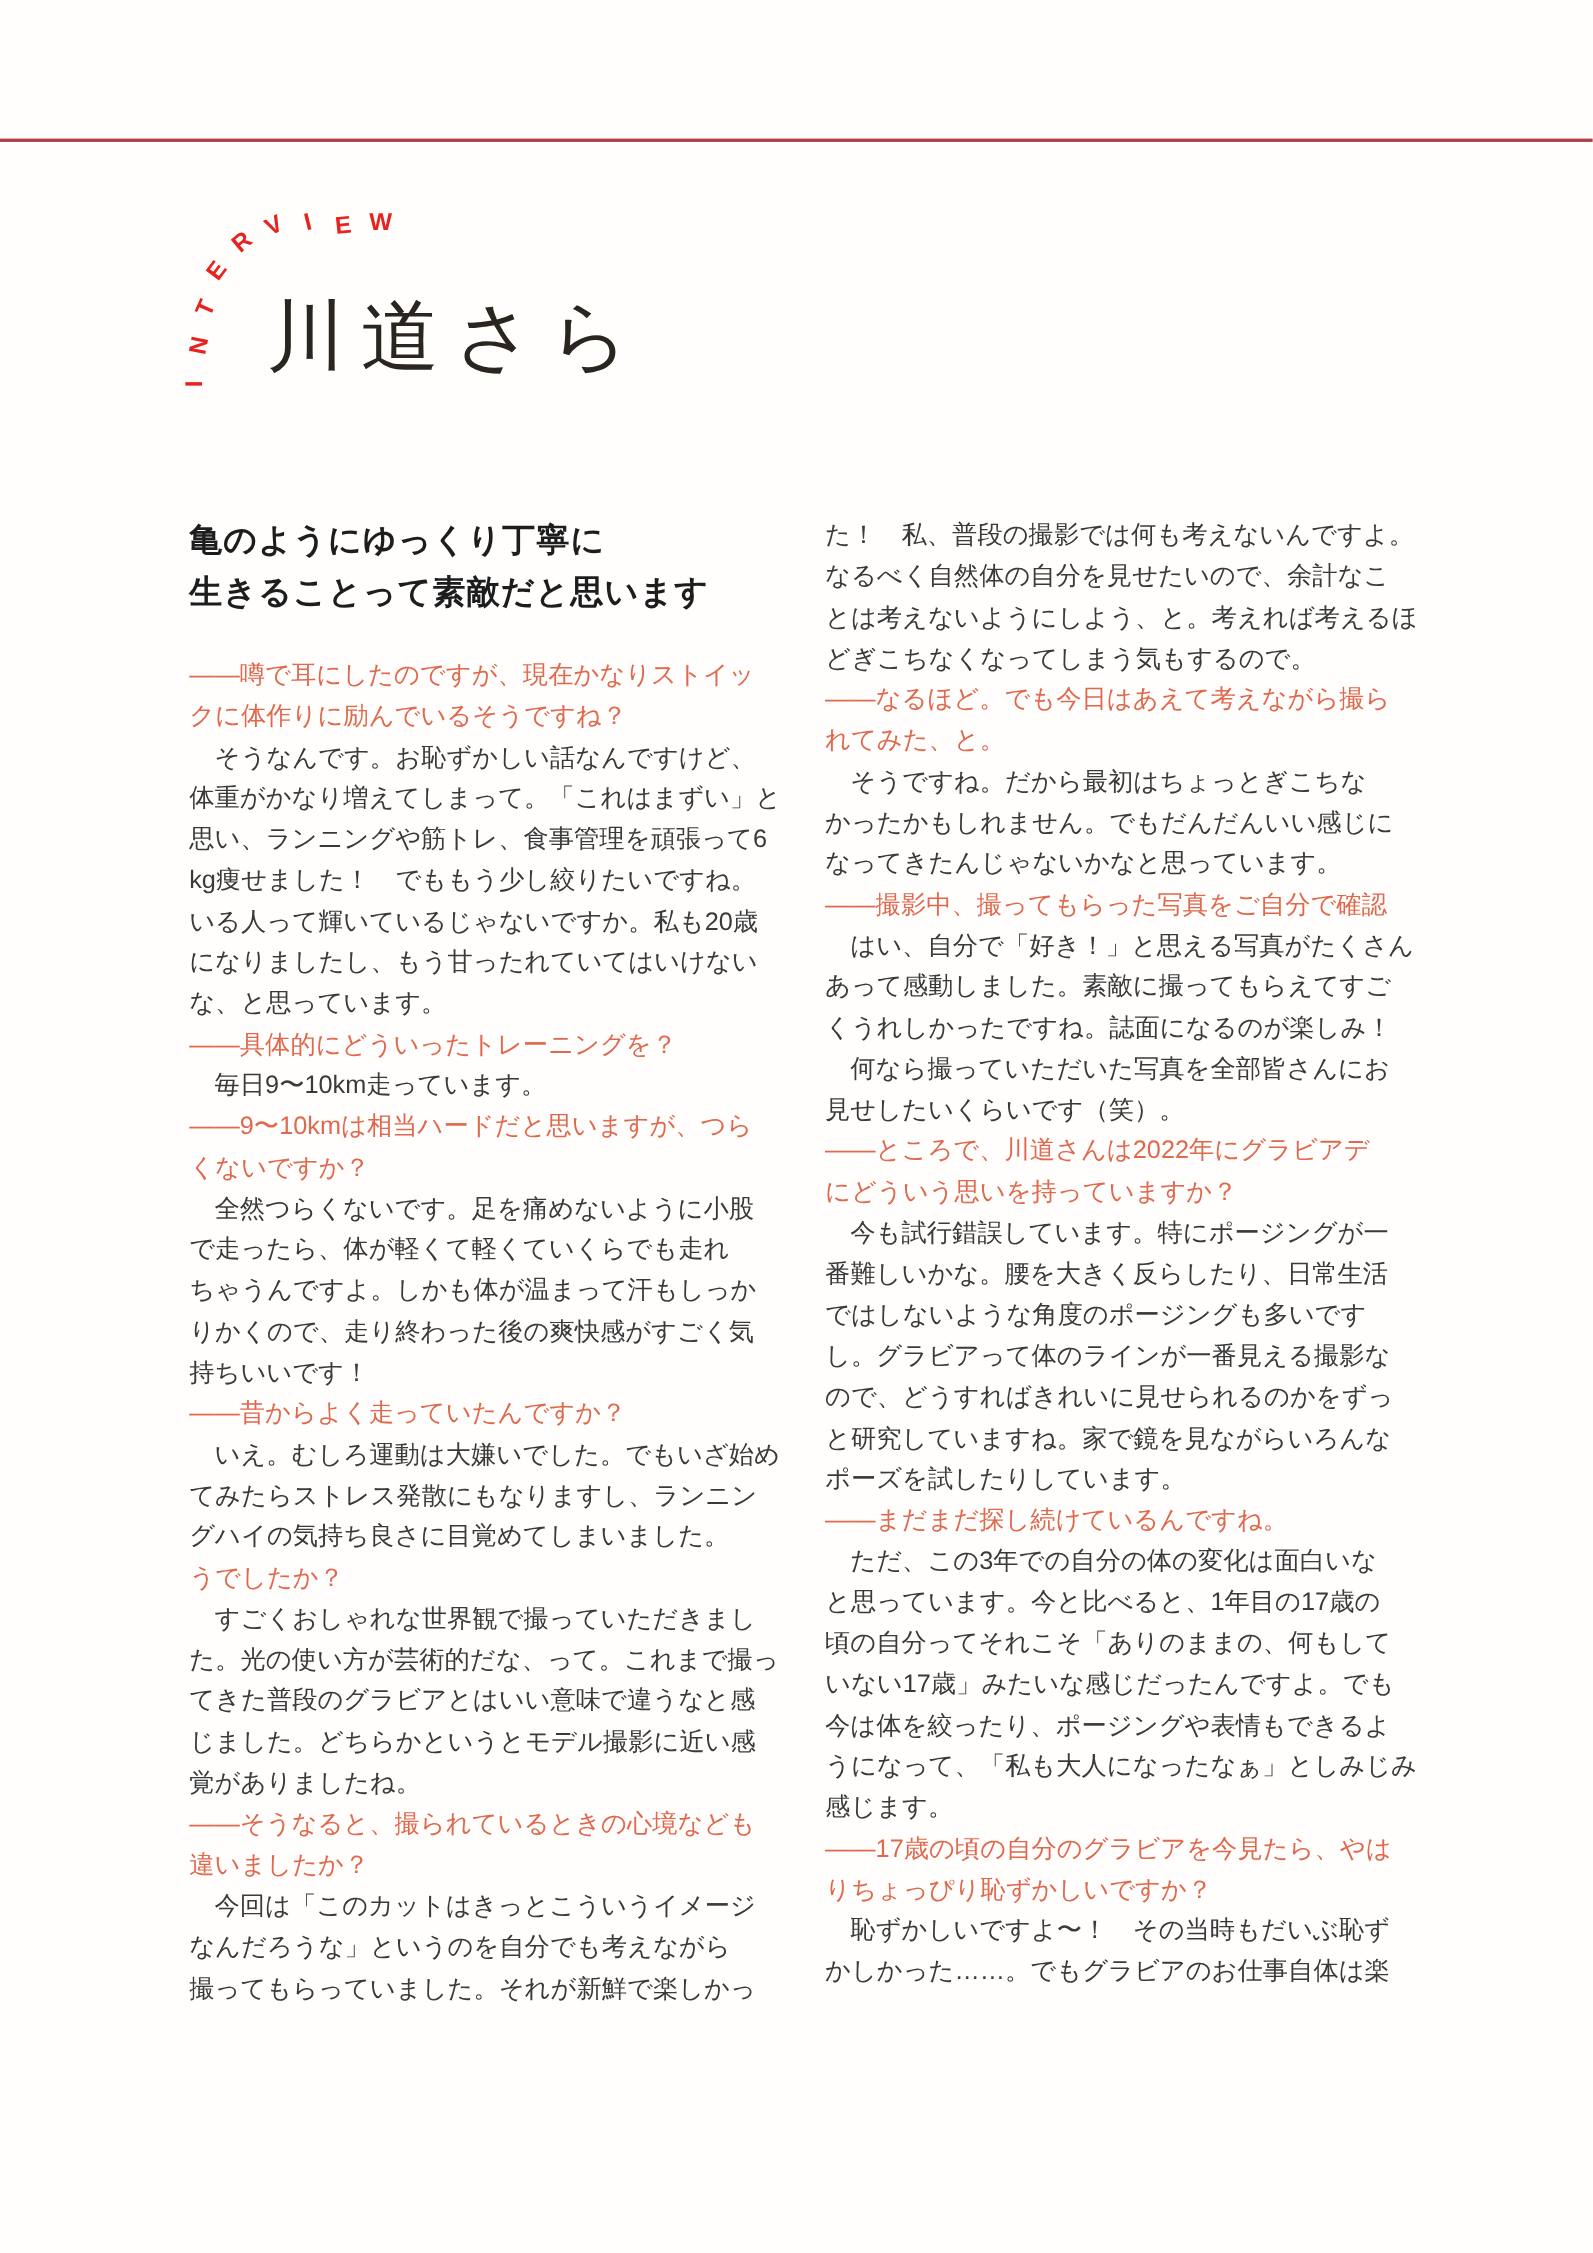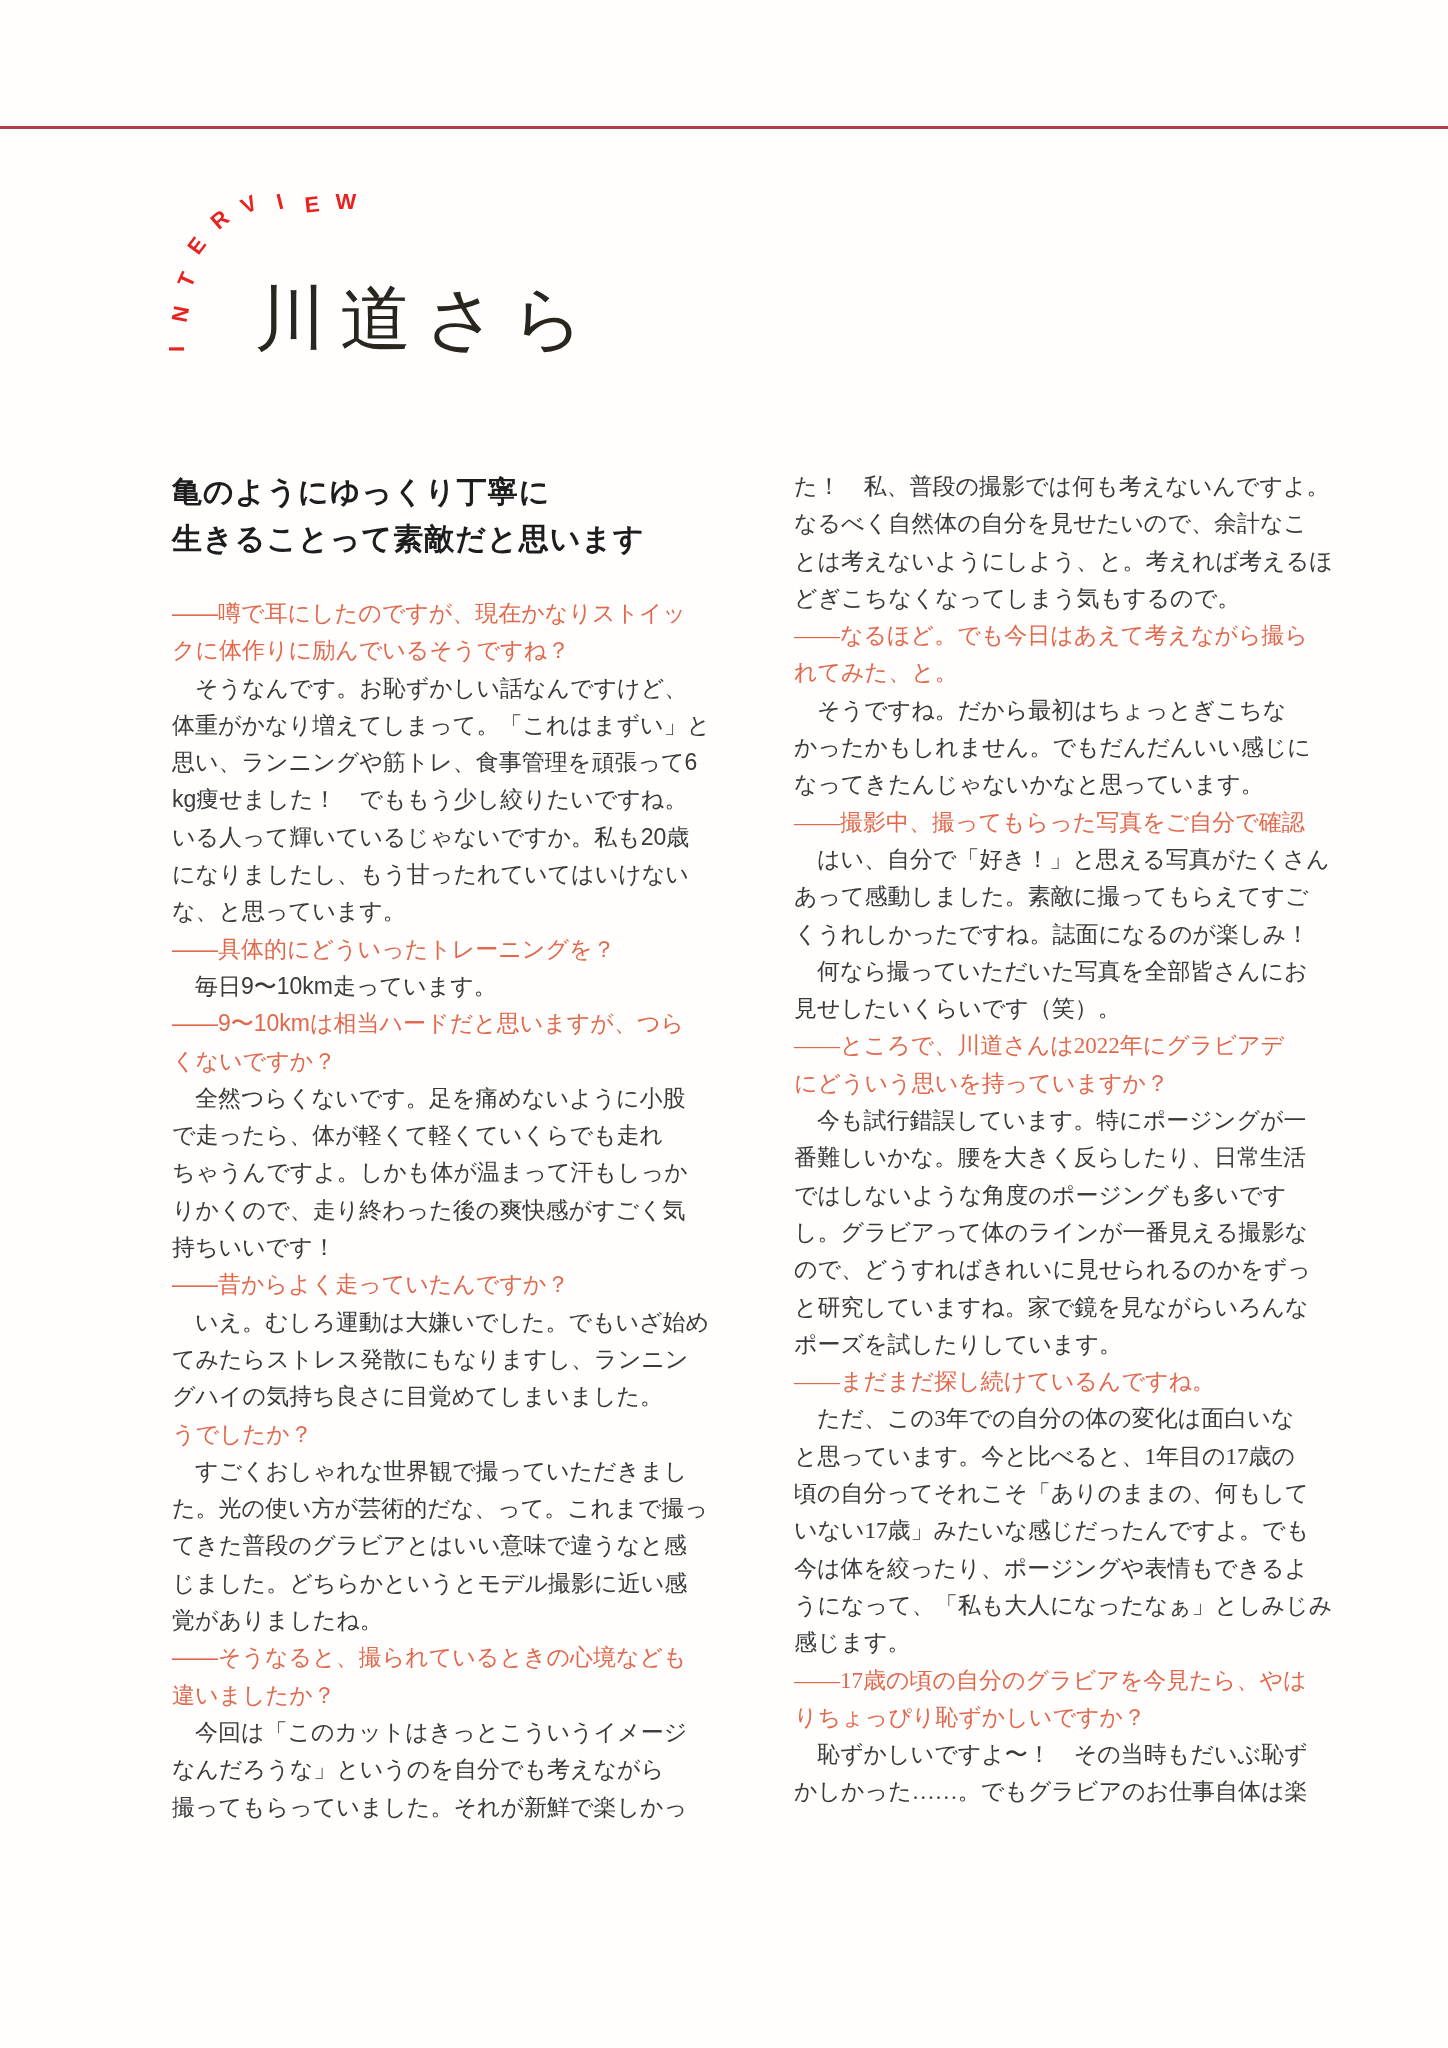--- a/index.html
+++ b/index.html
@@ -26,27 +26,27 @@
     background:var(--rule-color);
   }
   .kicker-letter{
     position:absolute;
     font-size:22px;font-weight:bold;letter-spacing:0;
     color:var(--kicker-color);
     transform:translate(-50%,-50%) rotate(var(--r));
     font-family:"Liberation Sans","DejaVu Sans",sans-serif;
   }
   .title{
-    position:absolute;left:243px;top:266px;margin:12px;
+    position:absolute;left:243px;top:266px;margin:0;
     font-size:71px;font-weight:500;letter-spacing:14px;line-height:1.15;
     color:var(--title-color);white-space:nowrap;
   }
   .col{position:absolute;top:468px;width:492px;}
   .col-left{left:172px;}
-  .col-right{left:794px;font-family:Liberation Serif, serif;}
+  .col-right{left:750px;}
   .headline{
     margin:0 0 33px 0;
     font-size:30px;font-weight:bold;line-height:47px;letter-spacing:1px;
     color:var(--headline-color);white-space:nowrap;
   }
   .headline .hl{display:block;}
   .bline{
     font-size:23px;line-height:37.3px;letter-spacing:0;
     color:var(--body-color);white-space:nowrap;
   }

